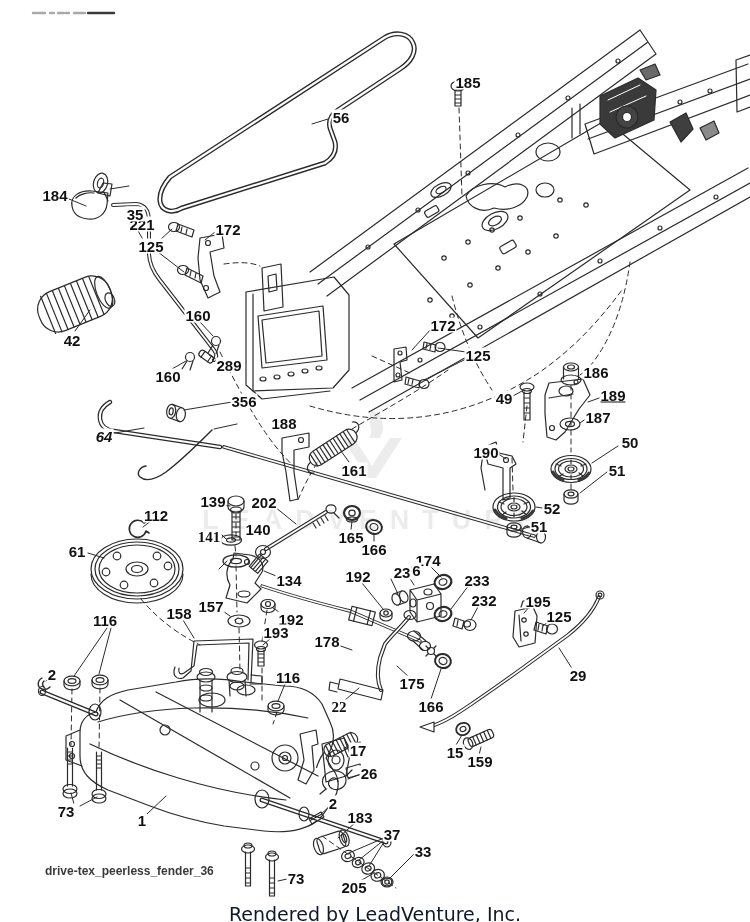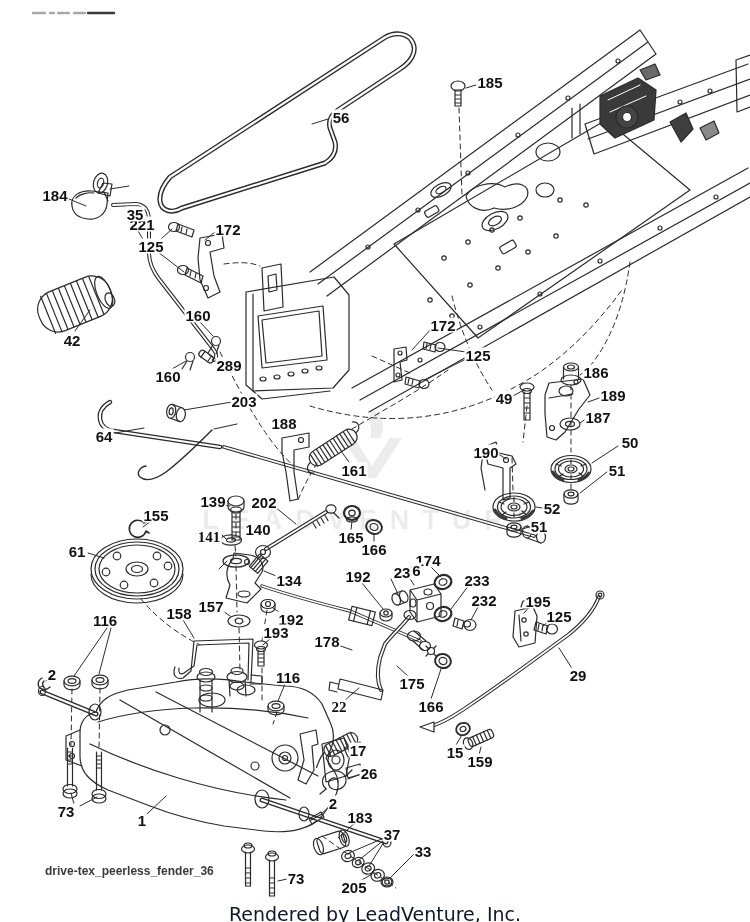--- a/index.html
+++ b/index.html
@@ -586,48 +586,48 @@
                M335,644 L352,650 M49,679 L46,681 M573,670 L559,648 M285,684 L278,701
                M409,677 L397,666 M431,699 L441,669 M344,701 L359,688
                M352,747 L346,744 M456,745 L462,735 M479,755 L481,747 M361,774 L348,779
                M329,807 L321,814 M74,804 L71,793 M80,806 L97,797 M356,822 L338,838 M147,814 L166,796
                M384,838 L349,853 M384,840 L359,860 M384,842 L369,866
                M414,854 L390,878 M287,879 L278,881 M360,881 L374,873"></path>
     </g>
   </svg>
 
   <div class="callouts">
-      <span class="callout" style="left: 490px; top: 82px;">185</span>
+      <span class="callout" style="left: 468px; top: 82px;">185</span>
       <span class="callout" style="left: 341px; top: 117px;">56</span>
       <span class="callout" style="left: 142px; top: 184px; margin-top: 40px;">221</span>
       <span class="callout" style="left: 55px; top: 195px;">184</span>
       <span class="callout" style="left: 135px; top: 214px;">35</span>
       <span class="callout" style="left: 228px; top: 229px;">172</span>
       <span class="callout" style="left: 151px; top: 246px;">125</span>
       <span class="callout" style="left: 72px; top: 340px;">42</span>
       <span class="callout" style="left: 198px; top: 315px;">160</span>
       <span class="callout" style="left: 229px; top: 365px;">289</span>
       <span class="callout" style="left: 168px; top: 376px;">160</span>
       <span class="callout" style="left: 443px; top: 325px;">172</span>
       <span class="callout" style="left: 478px; top: 355px;">125</span>
       <span class="callout" style="left: 596px; top: 372px;">186</span>
       <span class="callout" style="left: 504px; top: 398px;">49</span>
-      <span class="callout" style="left: 613px; top: 395px;">189</span>
-      <span class="callout" style="left: 244px; top: 401px;">203</span>
+      <span class="callout" style="left: 613px; top: 395px; text-decoration: underline;">189</span>
+      <span class="callout" style="left: 244px; top: 401px;">356</span>
       <span class="callout" style="left: 598px; top: 417px;">187</span>
       <span class="callout" style="left: 264px; top: 423px; margin-left: 20px;">188</span>
-      <span class="callout" style="left: 104px; top: 436px;">64</span>
+      <span class="callout" style="left: 104px; top: 436px; font-style: italic;">64</span>
       <span class="callout" style="left: 630px; top: 442px;">50</span>
       <span class="callout" style="left: 486px; top: 452px;">190</span>
       <span class="callout" style="left: 354px; top: 470px;">161</span>
       <span class="callout" style="left: 617px; top: 470px;">51</span>
       <span class="callout" style="left: 213px; top: 501px;">139</span>
       <span class="callout" style="left: 264px; top: 502px;">202</span>
       <span class="callout" style="left: 552px; top: 508px;">52</span>
-      <span class="callout" style="left: 156px; top: 515px;">155</span>
+      <span class="callout" style="left: 156px; top: 515px;">112</span>
       <span class="callout" style="left: 539px; top: 526px;">51</span>
       <span class="callout" style="left: 222px; top: 529px; margin-left: 36px;">140</span>
       <span class="callout" style="left: 351px; top: 537px;">165</span>
       <span class="callout" style="left: 374px; top: 549px;">166</span>
       <span class="callout" style="left: 77px; top: 551px;">61</span>
       <span class="callout" style="left: 428px; top: 560px;">174</span>
       <span class="callout" style="left: 408px; top: 570px;">176</span>
       <span class="callout" style="left: 388px; top: 572px; margin-left: 14px;">23</span>
       <span class="callout" style="left: 358px; top: 576px;">192</span>
       <span class="callout" style="left: 209px; top: 537px; font-family: Liberation Serif, serif;">141</span>

